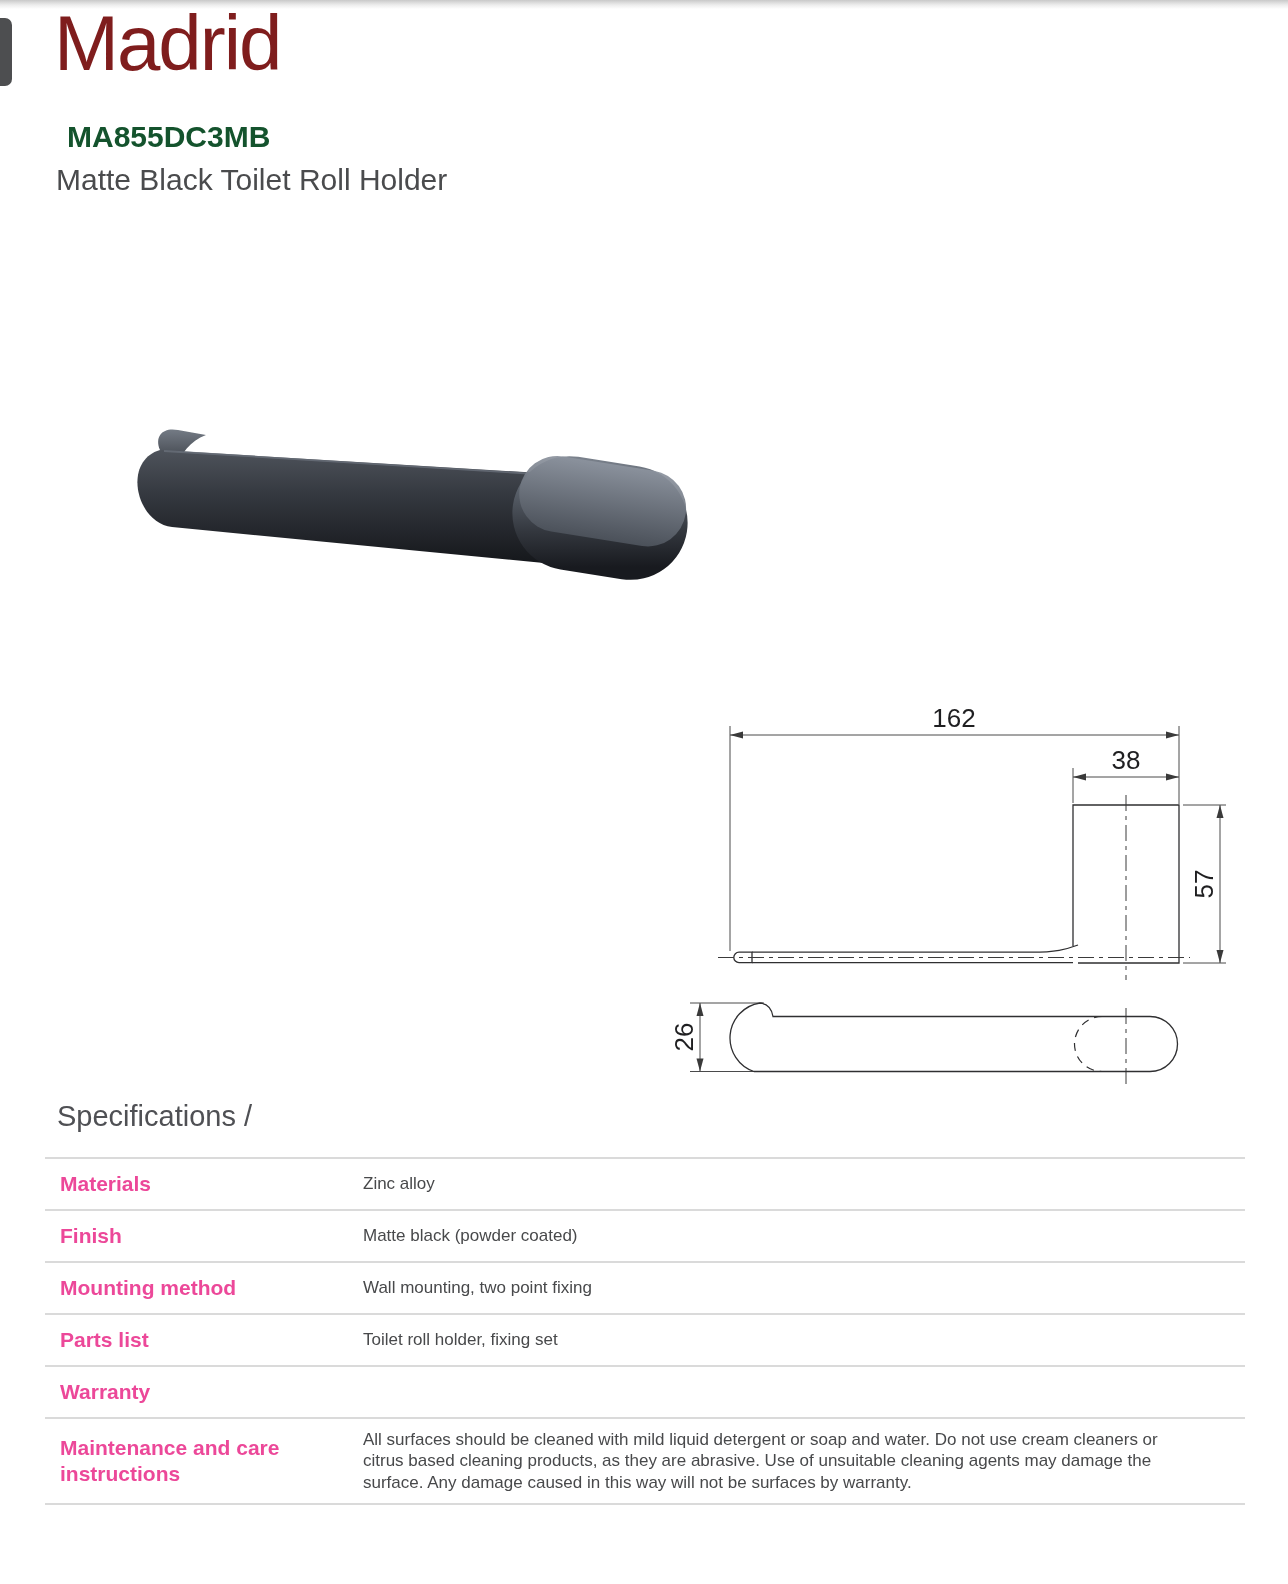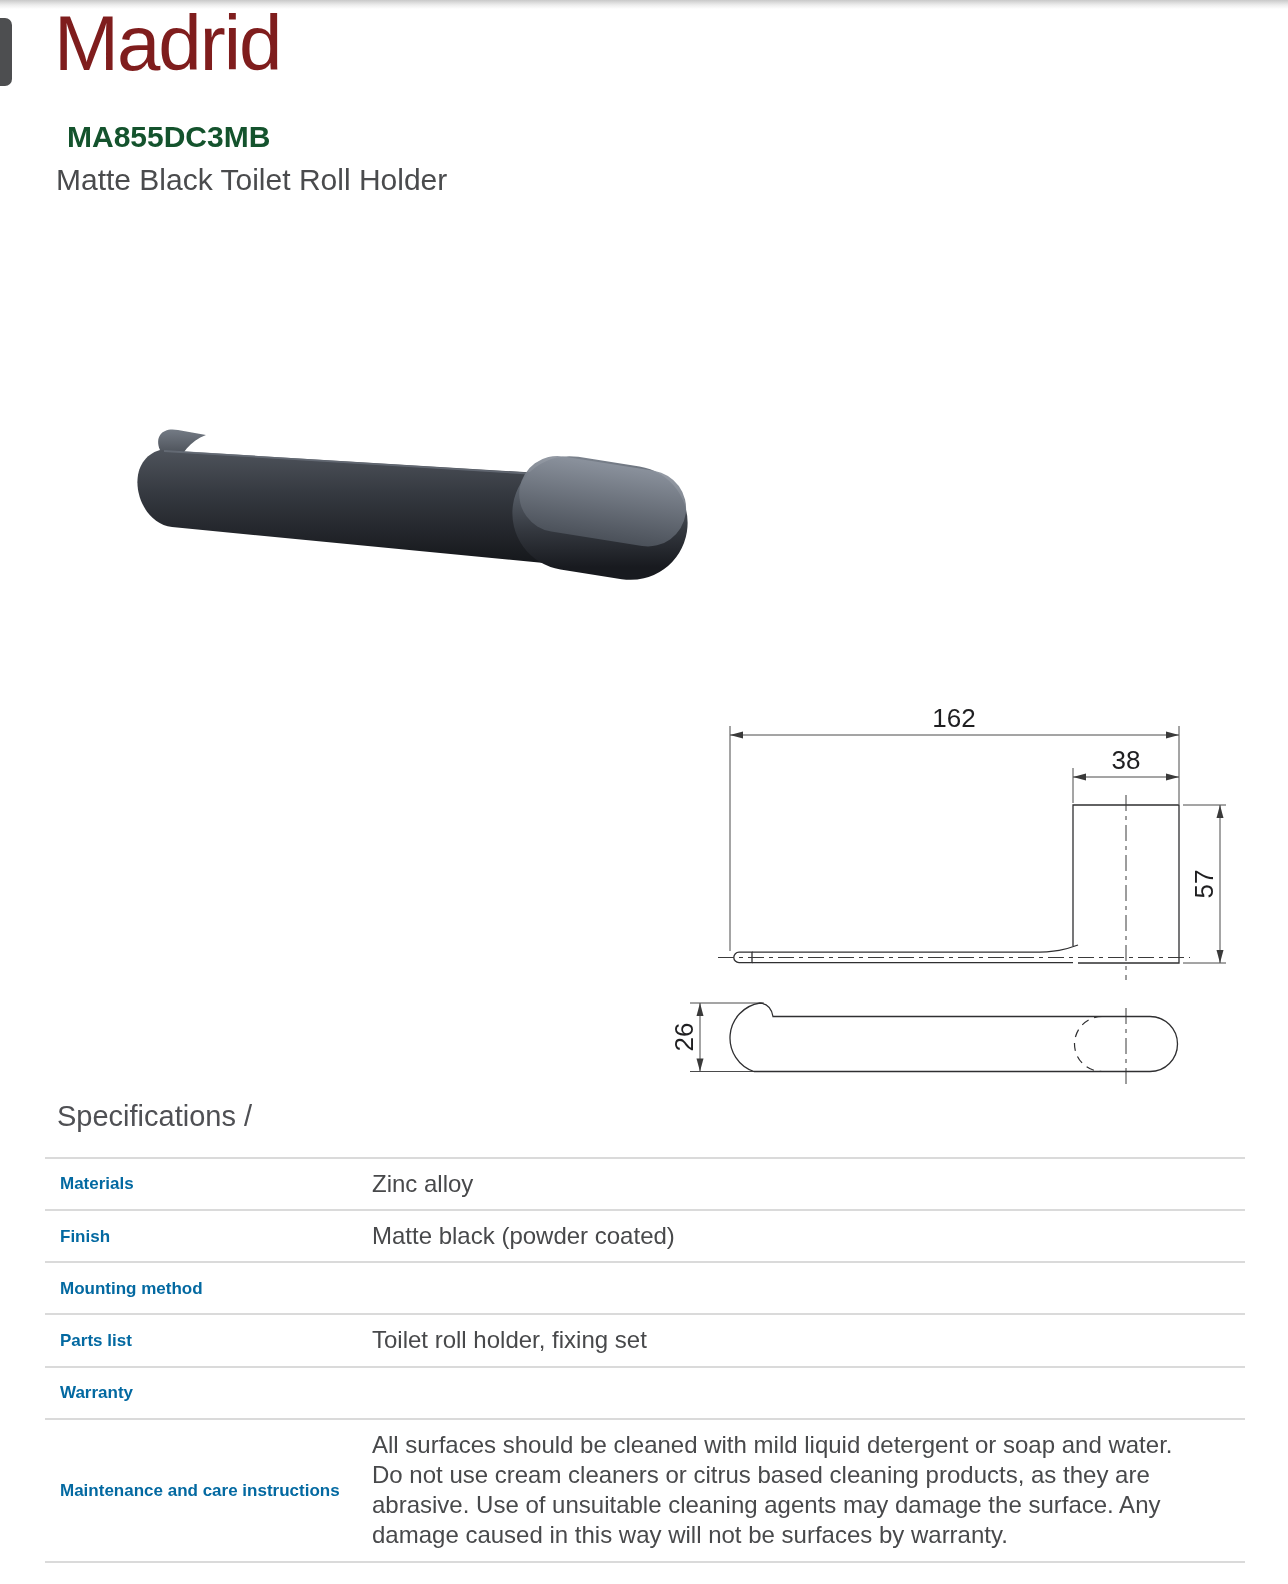--- a/index.html
+++ b/index.html
@@ -18,22 +18,22 @@
   .product-name{position:absolute;left:56px;top:163px;font-size:30px;font-weight:400;
     color:#4a4b4d;}
   .photo-wrap{position:absolute;left:108px;top:413px;width:580px;height:190px;}
   .drawing-wrap{position:absolute;left:660px;top:690px;width:610px;height:400px;}
   .dim-label{font-size:26px;fill:#1f1f21;font-family:"Liberation Sans",sans-serif;}
   .spec-heading{position:absolute;left:57px;top:1100px;font-size:29px;color:#4f5054;}
   .spec-table{position:absolute;left:45px;top:1157px;width:1200px;}
   .spec-row{display:flex;align-items:center;border-top:2px solid #dadada;min-height:50px;}
   .spec-row:last-child{border-bottom:2px solid #dadada;}
   .spec-label{width:318px;flex:0 0 318px;padding:9px 0 9px 15px;box-sizing:border-box;
-    font-weight:bold;font-size:17px;line-height:1.25;color:#0369a1;}
-  .spec-value{flex:1;padding:10px 55px 10px 0;font-size:24px;line-height:1.26;color:#48494b;margin-left:9px;}
+    font-weight:bold;font-size:21px;line-height:1.25;color:#ec4899;}
+  .spec-value{flex:1;padding:10px 55px 10px 0;font-size:17px;line-height:1.26;color:#48494b;}
 </style>
 </head>
 <body>
 
 <div class="top-shade"></div>
 <div class="edge-artifact"></div>
 
 <div class="page-title">Madrid</div>
 <div class="product-code">MA855DC3MB</div>
 <div class="product-name">Matte Black Toilet Roll Holder</div>
@@ -131,20 +131,21 @@
     <div class="spec-value">Zinc alloy</div>
   </div>
 
   <div class="spec-row">
     <div class="spec-label">Finish</div>
     <div class="spec-value">Matte black (powder coated)</div>
   </div>
 
   <div class="spec-row">
     <div class="spec-label">Mounting method</div>
+    <div class="spec-value">Wall mounting, two point fixing</div>
   </div>
 
   <div class="spec-row">
     <div class="spec-label">Parts list</div>
     <div class="spec-value">Toilet roll holder, fixing set</div>
   </div>
 
   <div class="spec-row">
     <div class="spec-label">Warranty</div>
   </div>

